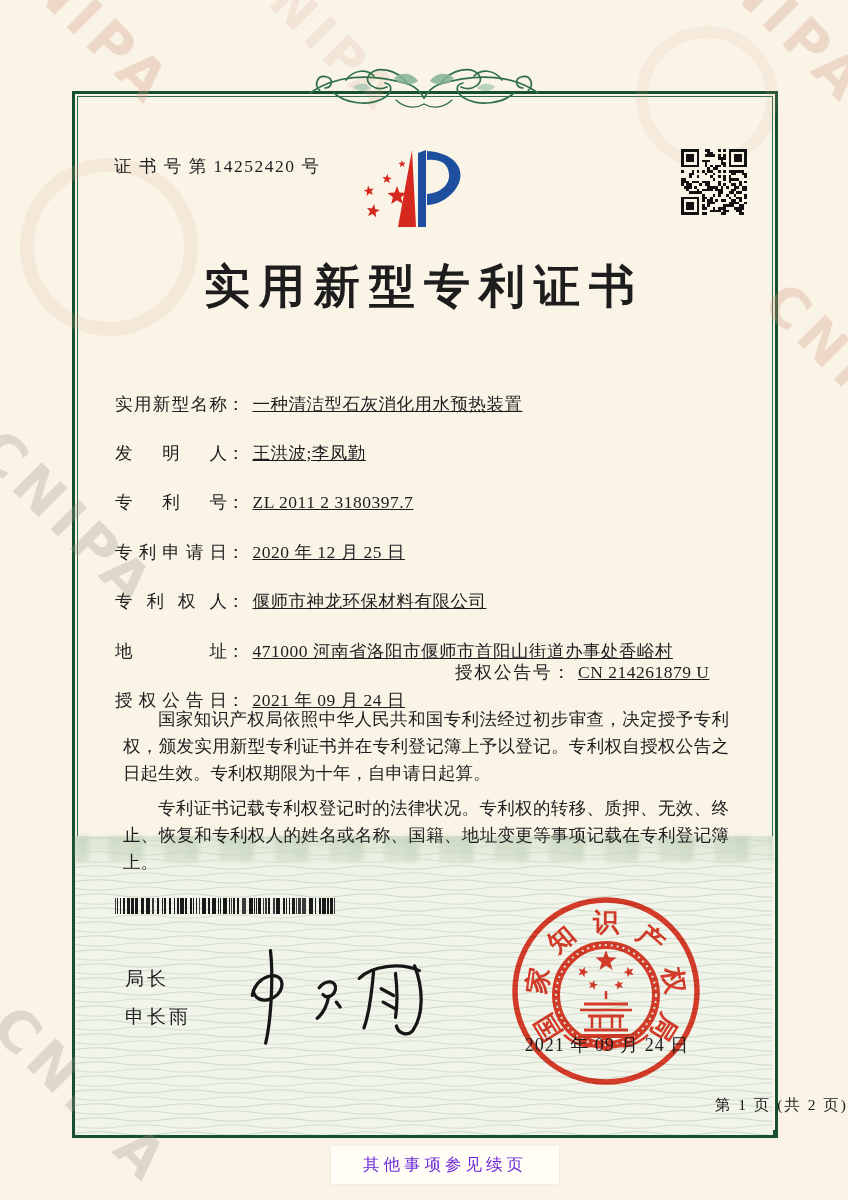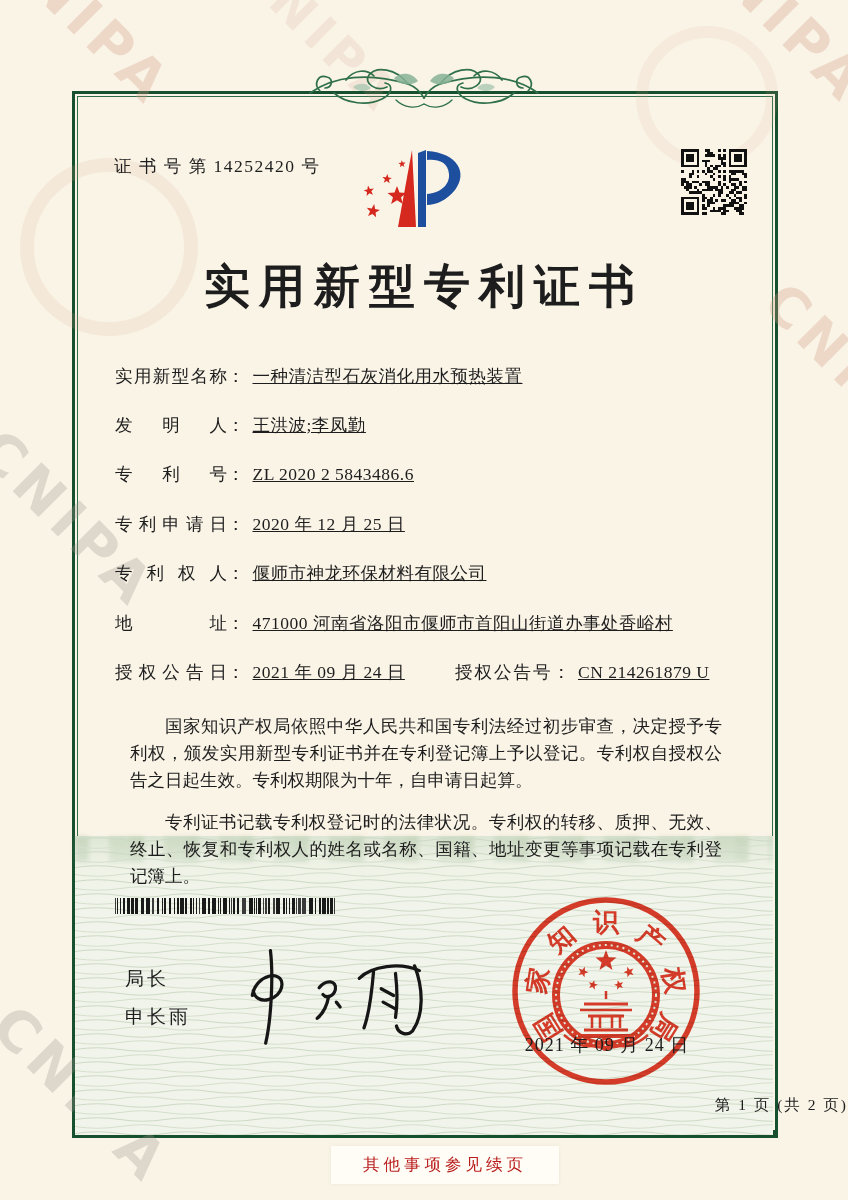--- a/index.html
+++ b/index.html
@@ -17,29 +17,29 @@
   .wm-gray{color:rgba(158,148,142,0.30);}
   .wm-circle{position:absolute;border-radius:50%;pointer-events:none;z-index:1;}
   
   .cert-no{position:absolute;left:114px;top:146px;font-size:17.5px;letter-spacing:1.5px;z-index:3;margin-top:8px;}
   .logo{position:absolute;left:352px;top:147px;width:135px;height:105px;z-index:3;}
   .qr{position:absolute;left:681px;top:149px;width:66px;height:66px;z-index:3;}
   .title{position:absolute;left:0;width:100%;top:256px;text-align:center;
          font-size:46px;font-weight:bold;letter-spacing:9px;z-index:3;}
   
   .field-row{position:absolute;left:115px;font-size:17.5px;white-space:nowrap;z-index:3;}
-  .field-label{display:inline-block;width:112px;text-align:justify;text-align-last:justify;}
+  .field-label{display:inline-block;width:112px;text-align:justify;text-align-last:justify;margin-top:28px;}
   .field-colon{display:inline-block;margin-right:8px;}
   .field-value{letter-spacing:0.5px;text-decoration:underline;}
   .grant-no{position:absolute;left:455px;font-size:17.5px;white-space:nowrap;z-index:3;}
   .grant-no .lab{letter-spacing:2px;}
   
   .body-text{position:absolute;left:115px;top:698px;width:622px;font-size:17.5px;
              line-height:27px;text-align:justify;z-index:3;}
-  .body-text p{margin:15px;text-indent:2em;}
+  .body-text p{margin:8px;text-indent:2em;}
   
   .band{position:absolute;left:75px;top:836px;width:698px;height:299px;z-index:2;
         background:linear-gradient(180deg,#dde6d4 0,#eef2e6 22px,#f1f4ea 60px,#f1f4ea 100%);}
   .band svg{position:absolute;inset:0;}
   .band .mottle{position:absolute;left:0;top:0;width:100%;height:26px;
         background:repeating-linear-gradient(90deg,rgba(140,170,130,.25) 0 14px,rgba(220,230,210,.1) 14px 34px,rgba(150,180,140,.22) 34px 55px);
         filter:blur(2px);}
   
   .barcode{position:absolute;left:115px;top:898px;width:222px;height:16px;z-index:4;}
   .sig-title{position:absolute;left:125px;top:966px;font-size:19px;letter-spacing:3px;z-index:4;}
@@ -47,21 +47,21 @@
   .signature{position:absolute;left:225px;top:942px;width:215px;height:105px;z-index:4;}
   .seal{position:absolute;left:506px;top:891px;width:200px;height:200px;z-index:5;
         mix-blend-mode:multiply;opacity:.93;}
   .seal-date{position:absolute;left:512px;top:1033px;width:190px;text-align:center;
         font-size:18px;letter-spacing:1px;color:#1c1c1c;z-index:6;}
   .page-footer{position:absolute;left:40px;width:808px;top:1095px;text-align:right;
         font-size:15.5px;letter-spacing:2px;z-index:4;}
   
   .cont-box{position:absolute;left:331px;top:1146px;width:228px;height:38px;background:#fffdf6;
         box-shadow:0 0 4px rgba(0,0,0,.06);z-index:3;display:flex;align-items:center;justify-content:center;}
-  .cont-box span{font-size:16.5px;letter-spacing:4px;color:#b91c1c;text-align:center;}
+  .cont-box span{font-size:16.5px;letter-spacing:4px;color:#6d28d9;text-align:center;}
   
   .ornament{position:absolute;left:306px;top:60px;width:236px;height:56px;z-index:3;}
 </style>
 </head>
 <body>
 
 <div class="page">
 
   <div class="wm wm-pink" style="left:-28px;top:-16px;font-size:56px;">CNIPA</div>
   <div class="wm wm-pink-faint" style="left:218px;top:4px;font-size:50px;">CNIPA</div>
@@ -311,21 +311,21 @@
 
   <div class="title">实用新型专利证书</div>
 
   <div class="field-row" style="top:364px">
     <span class="field-label">实用新型名称</span><span class="field-colon">：</span><span class="field-value">一种清洁型石灰消化用水预热装置</span>
   </div>
   <div class="field-row" style="top:413px">
     <span class="field-label">发明人</span><span class="field-colon">：</span><span class="field-value">王洪波;李凤勤</span>
   </div>
   <div class="field-row" style="top:462px">
-    <span class="field-label">专利号</span><span class="field-colon">：</span><span class="field-value">ZL 2020 2 5843486.6</span>
+    <span class="field-label">专利号</span><span class="field-colon">：</span><span class="field-value">ZL 2011 2 3180397.7</span>
   </div>
   <div class="field-row" style="top:512px">
     <span class="field-label">专利申请日</span><span class="field-colon">：</span><span class="field-value">2020 年 12 月 25 日</span>
   </div>
   <div class="field-row" style="top:561px">
     <span class="field-label">专利权人</span><span class="field-colon">：</span><span class="field-value">偃师市神龙环保材料有限公司</span>
   </div>
   <div class="field-row" style="top:611px">
     <span class="field-label">地址</span><span class="field-colon">：</span><span class="field-value">471000 河南省洛阳市偃师市首阳山街道办事处香峪村</span>
   </div>

